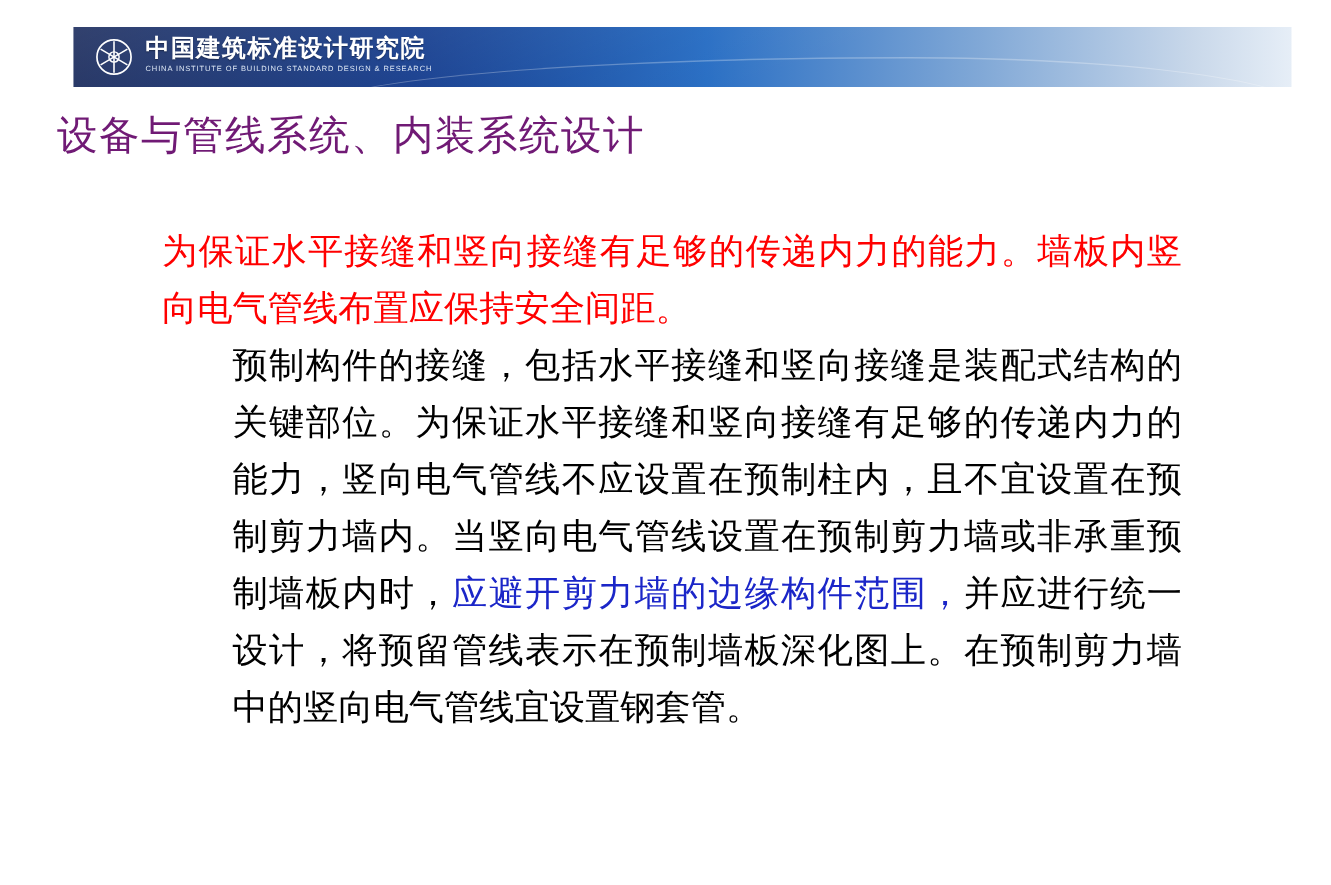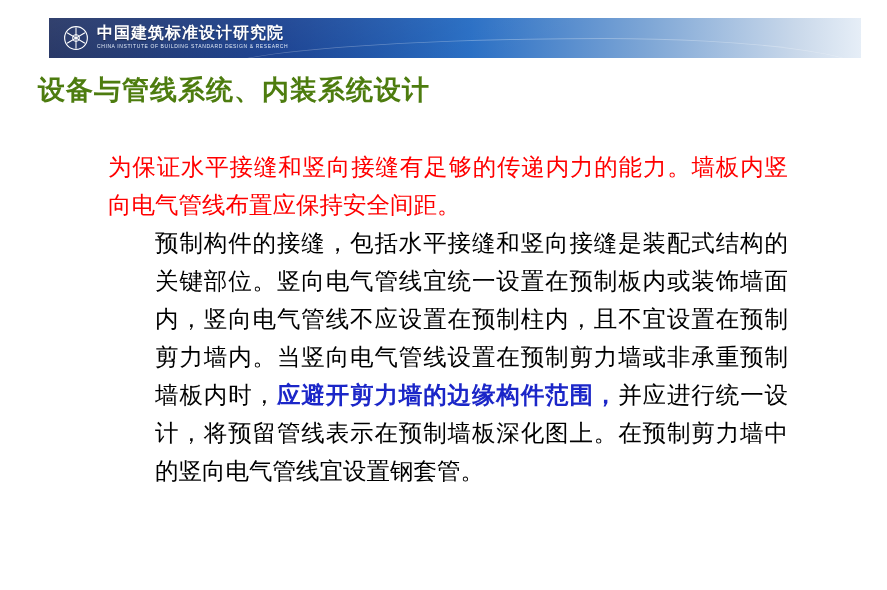--- a/index.html
+++ b/index.html
@@ -86,22 +86,22 @@
     line-height: 7px;
     white-space: nowrap;
   }
 
   
   .slide-title {
     position: absolute;
     left: 38px;
     top: 72px;
     font-size: 27px;
-    font-weight: bold;
-    color: #4d7c0f;
+    font-weight: normal;
+    color: #701a75;
     letter-spacing: 1px;
     white-space: nowrap;
   }
 
   
   .body-block {
     position: absolute;
     left: 108px;
     top: 148px;
     width: 680px;
@@ -117,21 +117,20 @@
     color: #ff0000;
   }
   .p-main {
     color: #000000;
   }
   .indent {
     padding-left: 2em;
   }
   .blue {
     color: #1b26c8;
-    font-weight: bold;
   }
 </style>
 </head>
 <body>
 
 <div class="slide">
 
   <div class="banner">
     <div class="banner-inner">
       <div class="banner-swoosh"></div>
@@ -151,17 +150,17 @@
       <div class="logo-en">CHINA INSTITUTE OF BUILDING STANDARD DESIGN &amp; RESEARCH</div>
     </div>
   </div>
 
   <div class="slide-title">设备与管线系统、内装系统设计</div>
 
   <div class="body-block">
 
     <p class="para p-red">为保证水平接缝和竖向接缝有足够的传递内力的能力。墙板内竖向电气管线布置应保持安全间距。</p>
 
-    <p class="para p-main indent"><span>预制构件的接缝，包括水平接缝和竖向接缝是装配式结构的关键部位。竖向电气管线宜统一设置在预制板内或装饰墙面内，竖向电气管线不应设置在预制柱内，且不宜设置在预制剪力墙内。当竖向电气管线设置在预制剪力墙或非承重预制墙板内时，</span><span class="blue">应避开剪力墙的边缘构件范围，</span><span>并应进行统一设计，将预留管线表示在预制墙板深化图上。在预制剪力墙中的竖向电气管线宜设置钢套管。</span></p>
+    <p class="para p-main indent"><span>预制构件的接缝，包括水平接缝和竖向接缝是装配式结构的关键部位。为保证水平接缝和竖向接缝有足够的传递内力的能力，竖向电气管线不应设置在预制柱内，且不宜设置在预制剪力墙内。当竖向电气管线设置在预制剪力墙或非承重预制墙板内时，</span><span class="blue">应避开剪力墙的边缘构件范围，</span><span>并应进行统一设计，将预留管线表示在预制墙板深化图上。在预制剪力墙中的竖向电气管线宜设置钢套管。</span></p>
 
   </div>
 
 </div>
 
 </body></html>

